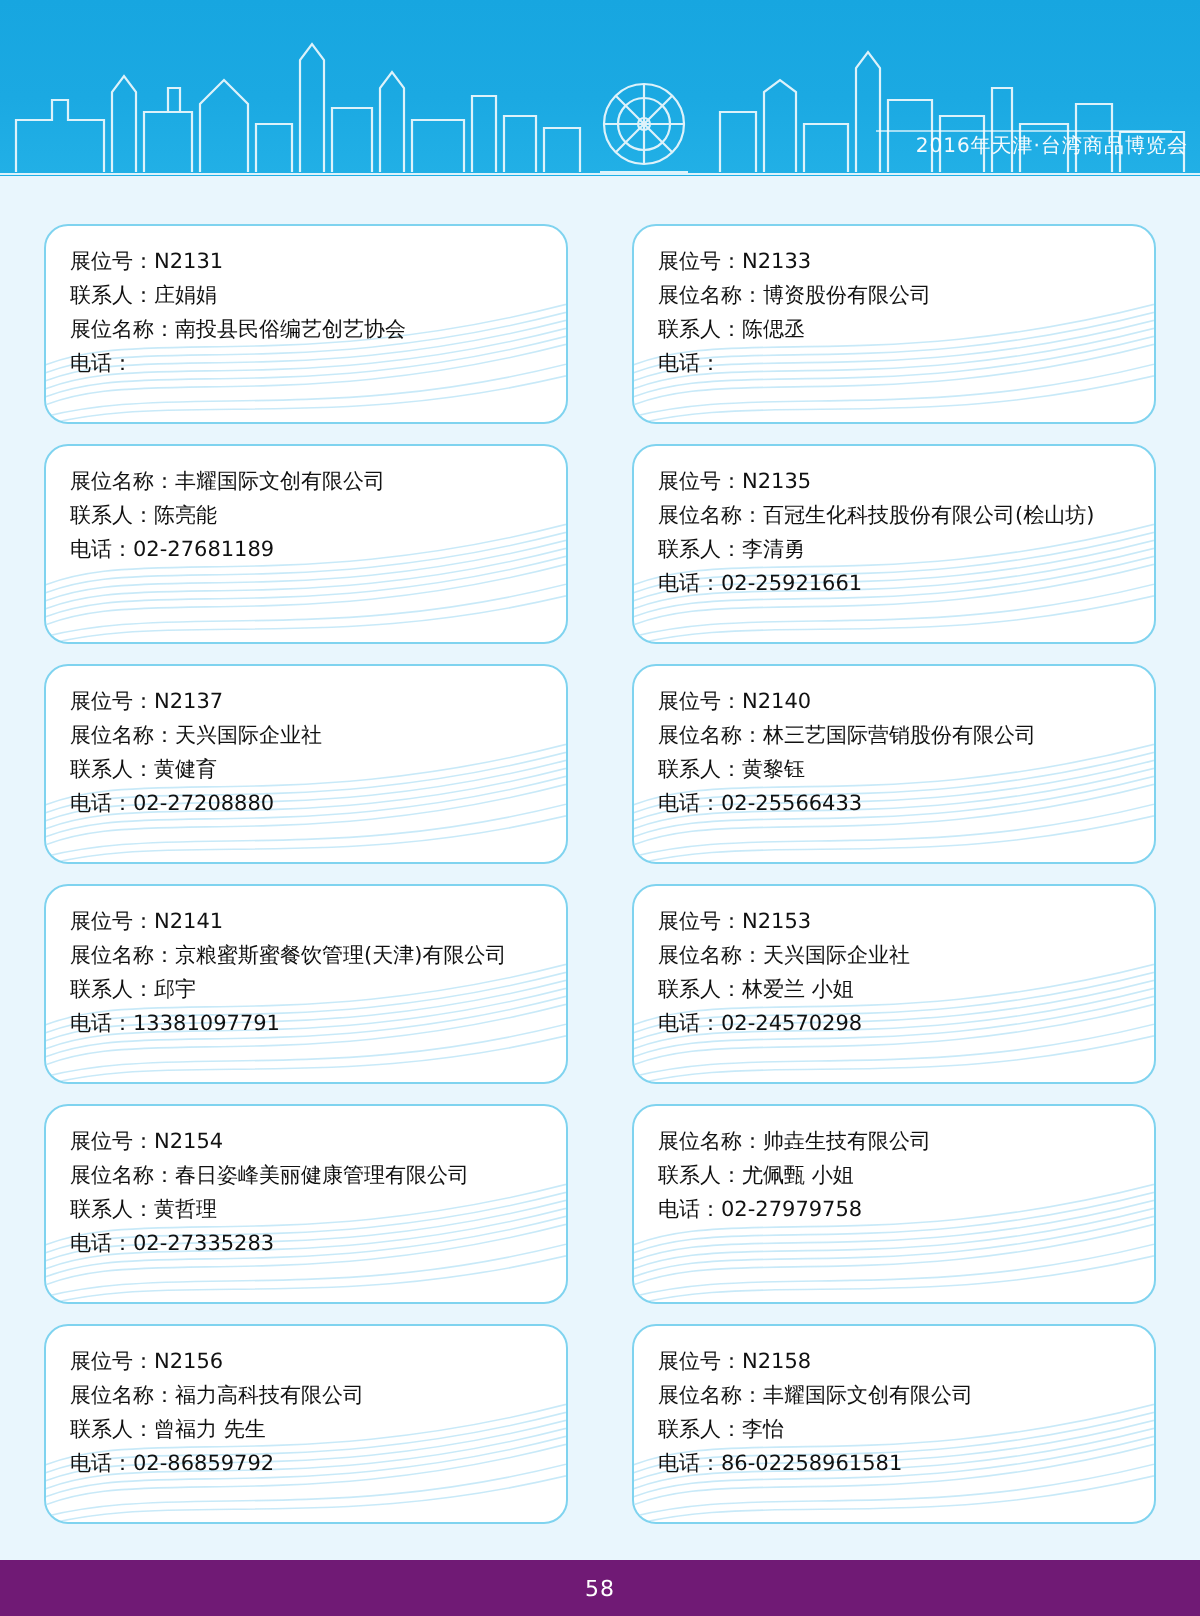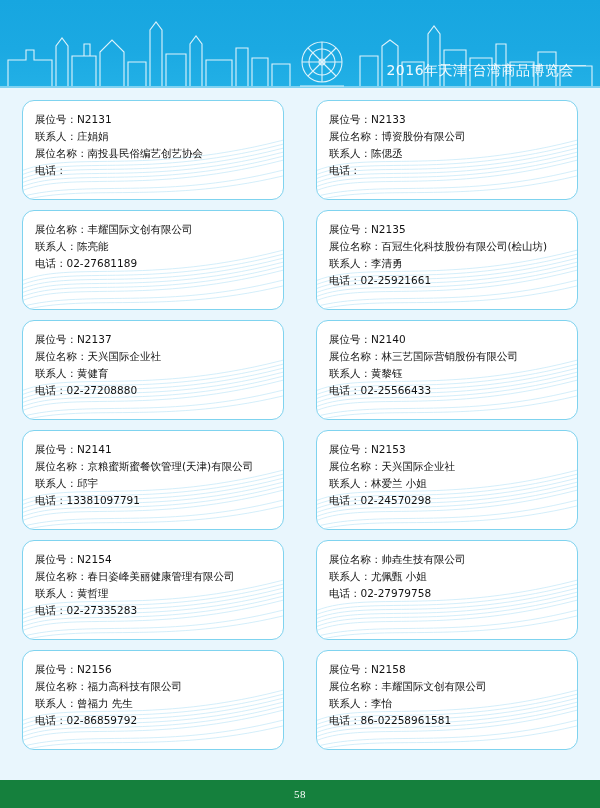--- a/index.html
+++ b/index.html
@@ -29,42 +29,43 @@
   }
   .header .skyline {
     position: absolute;
     left: 0;
     bottom: 0;
     width: 600px;
     height: 88px;
   }
   .header .brand {
     position: absolute;
-    right: 26px;
+    right: 6px;
     bottom: 8px;
     color: #ffffff;
-    font-size: 14px;
+    font-size: 10px;
     letter-spacing: 0.5px;
     white-space: nowrap;
     opacity: 0.95;
   }
   .header .brandbar {
     position: absolute;
     right: 14px;
     bottom: 22px;
     width: 148px;
     height: 1px;
     background: rgba(255,255,255,0.6);
   }
   
   .content {
     position: relative;
     padding: 12px 22px 0 22px;
     height: 488px;
     box-sizing: border-box;
+    margin-top: 12px;
   }
   .grid {
     display: flex;
     flex-wrap: wrap;
     justify-content: space-between;
   }
   .card {
     position: relative;
     width: 262px;
     height: 100px;
@@ -101,27 +102,26 @@
   .line .val {
     color: #111111;
   }
   
   .footer {
     position: absolute;
     left: 0;
     bottom: 0;
     width: 600px;
     height: 28px;
-    background: #15803d;
+    background: #701a75;
     color: #ffffff;
     font-size: 11px;
     display: flex;
     align-items: center;
     justify-content: center;
-    font-family: Liberation Serif, serif;
   }
   .footer .pagenum {
     letter-spacing: 0.5px;
   }
 </style>
 </head>
 <body>
 
 <div class="page">
 

